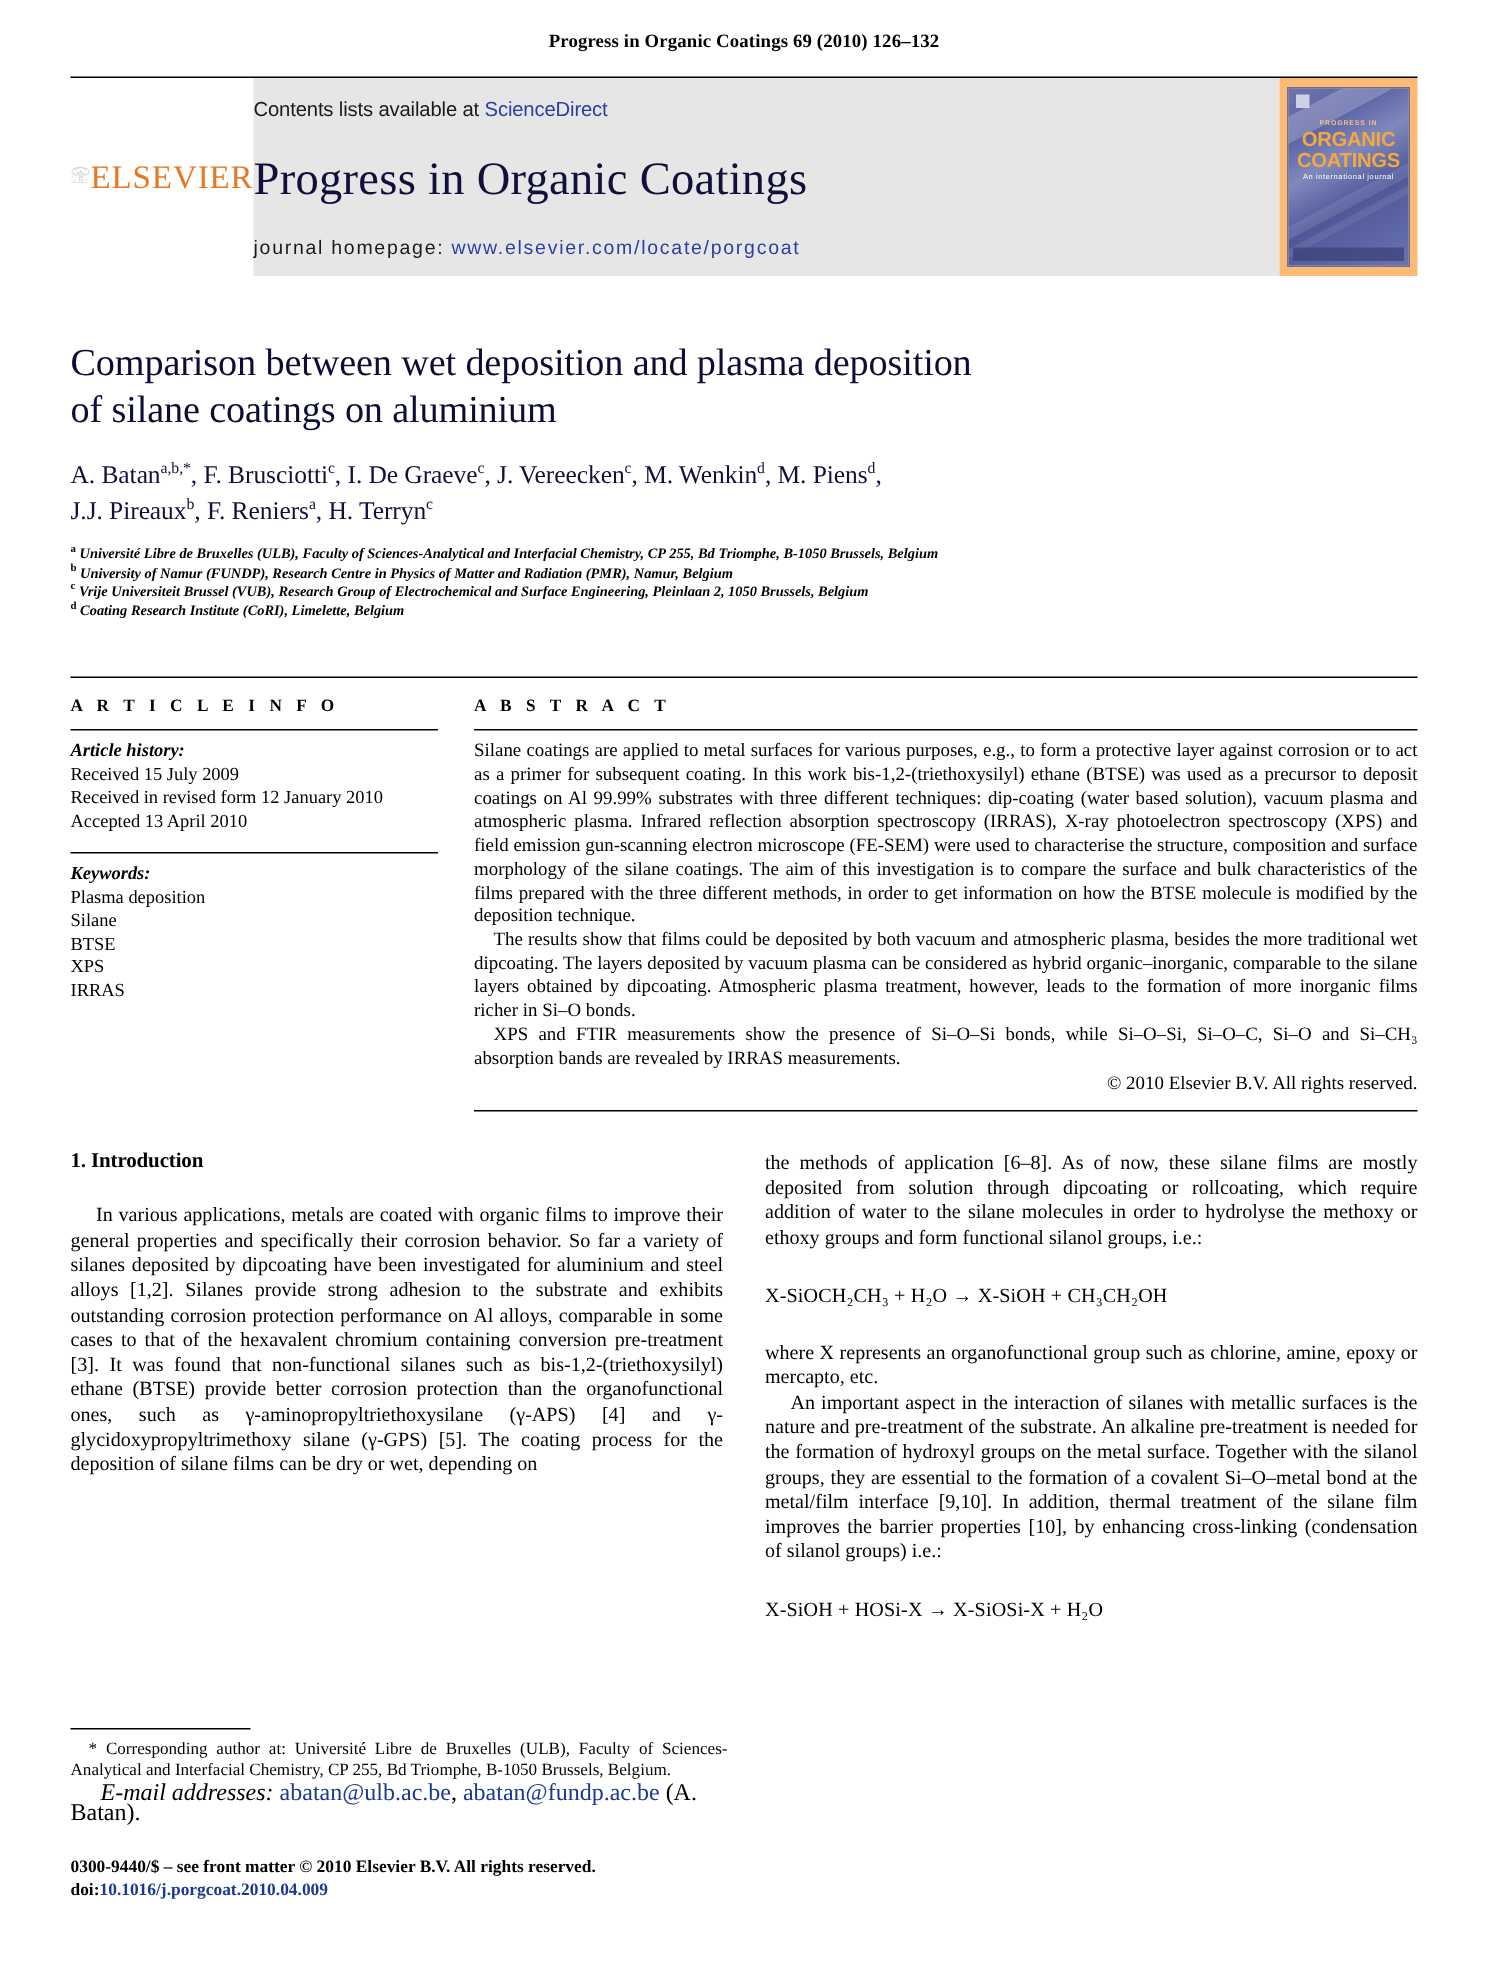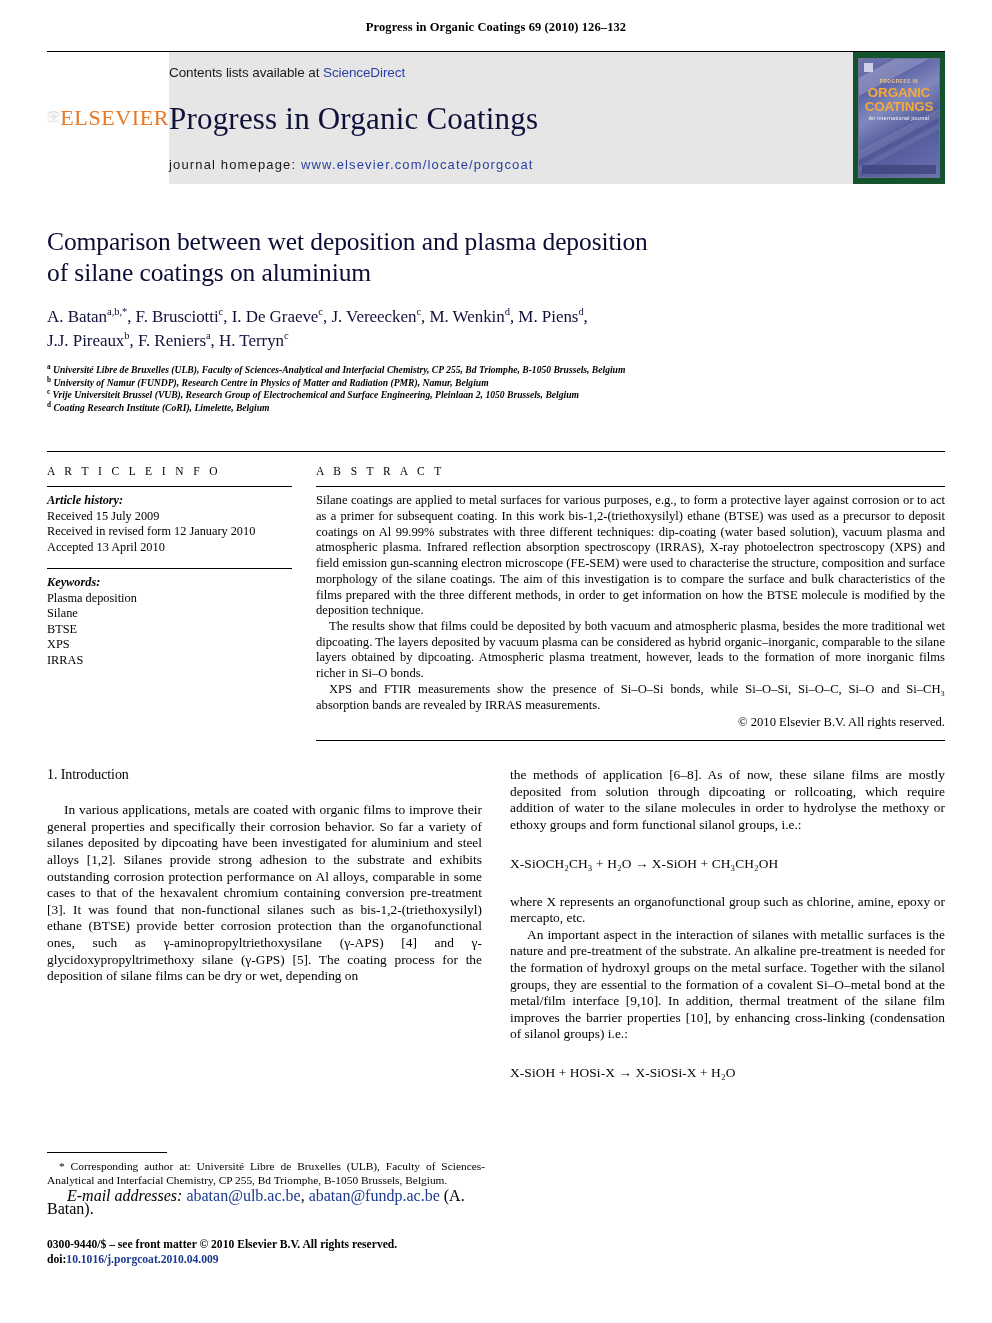--- a/index.html
+++ b/index.html
@@ -94,21 +94,21 @@
     font-size: 13px;
     letter-spacing: 1.15px;
     color: #1a1a1a;
   }
   .homepage-line .url {
     color: #2a3fa0;
   }
   .cover-box {
     width: 92px;
     flex: 0 0 92px;
-    background: #14532d;
+    background: #fdba74;
     display: flex;
     align-items: center;
     justify-content: center;
   }
   .cover-img {
     width: 80px;
     height: 118px;
     border: 1px solid #6d6f9b;
     position: relative;
     overflow: hidden;
@@ -212,21 +212,21 @@
   }
   .col-info {
     width: 245px;
     flex: 0 0 245px;
   }
   .col-abs {
     flex: 1 1 auto;
   }
   .sec-head {
     font-size: 11.5px;
-    font-weight: normal;
+    font-weight: bold;
     letter-spacing: 3.4px;
     margin-bottom: 9px;
   }
   .rule {
     border-top: 1.1px solid #000;
     margin: 0 0 6px 0;
   }
   .info-label {
     font-style: italic;
     font-weight: bold;
@@ -264,21 +264,21 @@
     margin: 26px 47px 0 47px;
     display: flex;
     gap: 28px;
   }
   .bodycol {
     flex: 1 1 0;
     min-width: 0;
   }
   .sec-title {
     font-size: 14px;
-    font-weight: normal;
+    font-weight: bold;
     margin: 0 0 19px 0;
     letter-spacing: -0.1px;
   }
   .bp {
     font-size: 13.4px;
     line-height: 16.6px;
     text-align: justify;
     margin: 0;
     text-indent: 17px;
     hyphens: manual;

